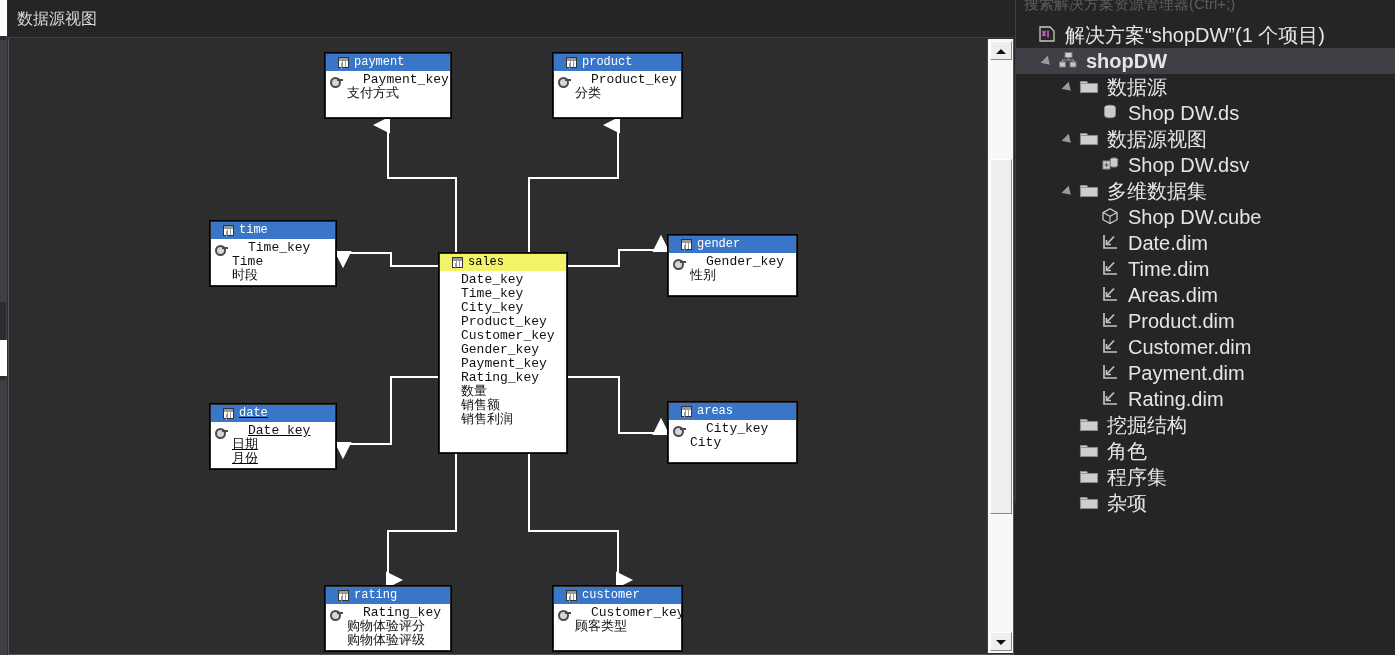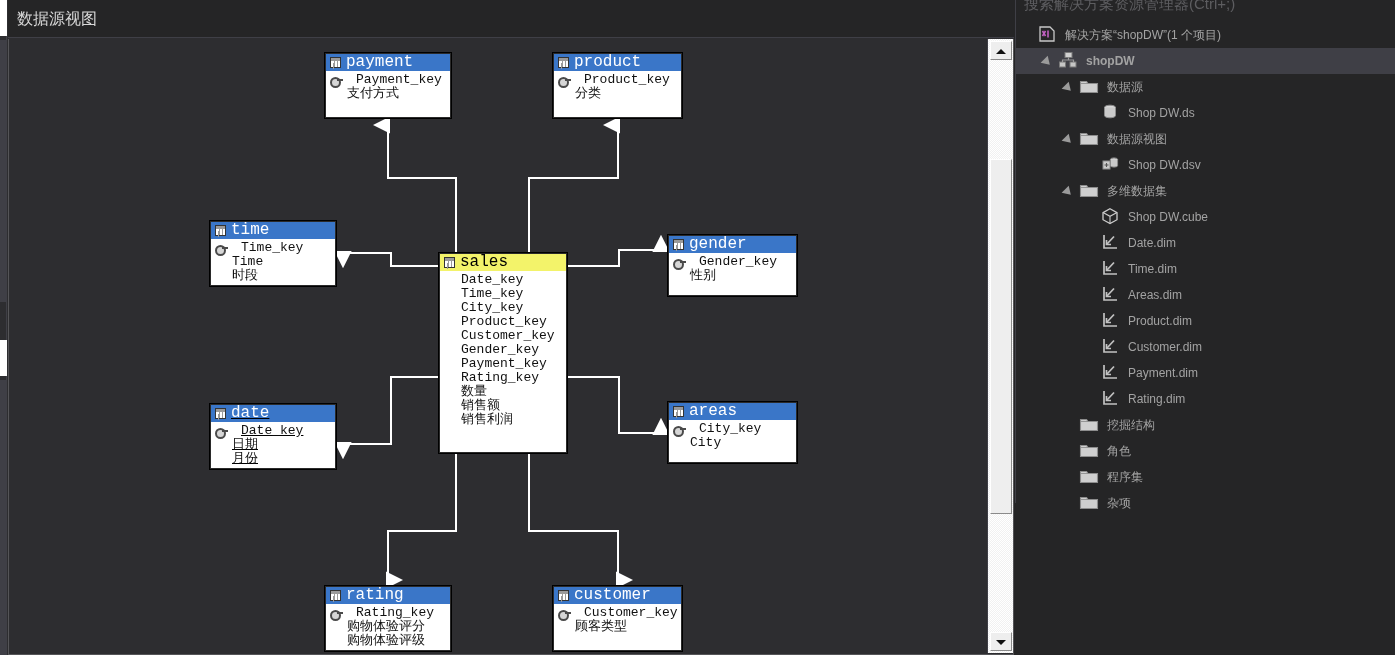--- a/index.html
+++ b/index.html
@@ -88,30 +88,30 @@
     position: absolute;
     background: #ffffff;
     border: 1px solid #2a2a2a;
     box-shadow: 0 0 0 1px #000;
     font-family: "Liberation Mono", monospace;
   }
   .tbl .hdr {
     height: 17px; line-height: 17px;
     background: #3a76c8;
     color: #ffffff;
-    font-size: 16px;
-    padding-left: 4px;
+    font-size: 12px;
+    padding-left: 12px;
     display: flex; align-items: center; gap: 5px;
     white-space: nowrap;
   }
   .tbl.fact .hdr { background: #f3f36a; color: #000000; }
   .tbl .body { padding: 2px 0 0 4px; }
   .tbl .fld {
     font-size: 13px; line-height: 14px; color: #111;
-    display: flex; align-items: flex-start; gap: 13px;
+    display: flex; align-items: flex-start; gap: 20px;
     white-space: nowrap;
   }
   .tbl .fld .ftxt { display: block; }
   .tbl .fld.indent { padding-left: 17px; }
 
   
   .ico-grid {
     display: inline-block; width: 11px; height: 11px;
     background: #ffffff;
     border: 1px solid #333;
@@ -153,21 +153,21 @@
     color: #5d5d60; font-size: 15px; line-height: 26px; padding-left: 8px;
     background: #252526;
     white-space: nowrap; overflow: hidden;
   }
   #se-tree {
     position: absolute; left: 0; top: 22px; width: 380px; height: 633px;
     overflow: hidden;
   }
   .se-row {
     height: 26px; display: flex; align-items: center;
-    color: #a3a3a3; font-size: 12px; white-space: nowrap;
+    color: #e5e5e5; font-size: 20px; white-space: nowrap;
   }
   .se-row.selected { background: #3f3f46; }
   .se-row.bold { font-weight: bold; }
   .se-row .lbl { overflow: hidden; text-overflow: ellipsis; }
 
   .twisty {
     width: 13px; height: 13px; position: relative; flex: 0 0 auto; margin-right: 3px;
   }
   .twisty.open::after {
     content: ""; position: absolute; left: 1px; top: 2px;

